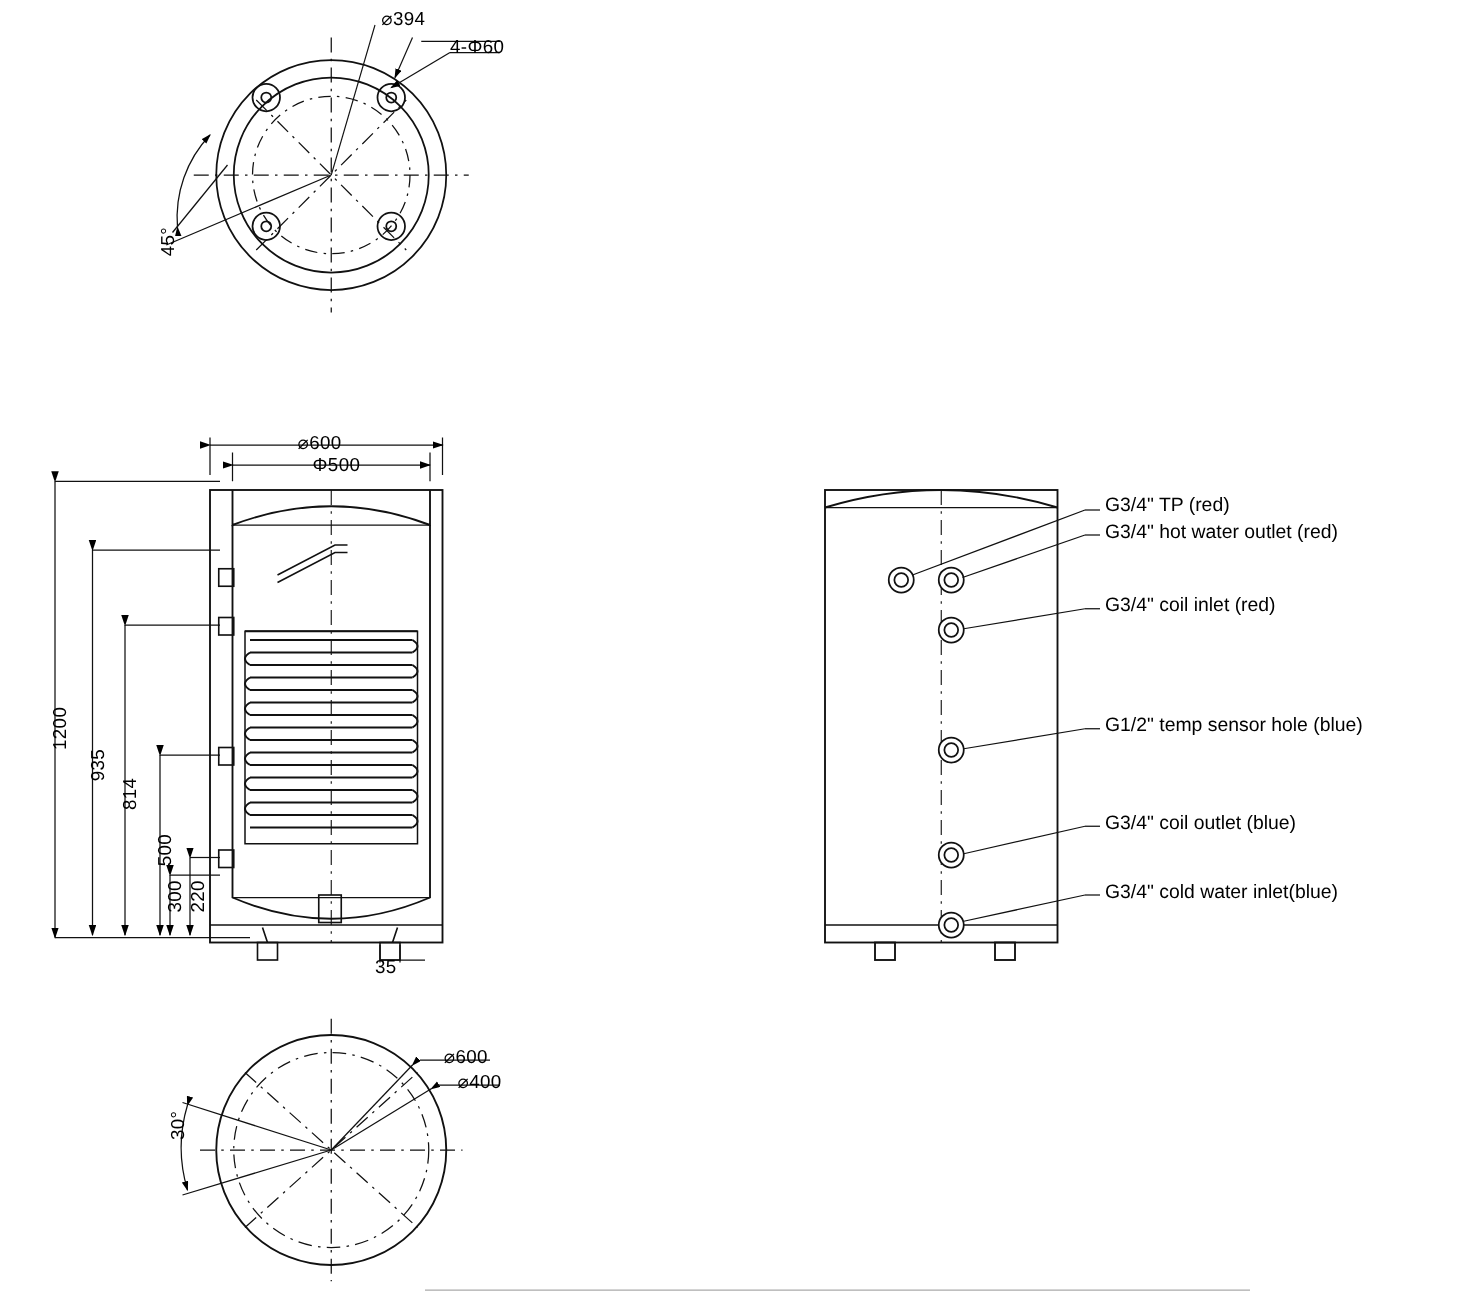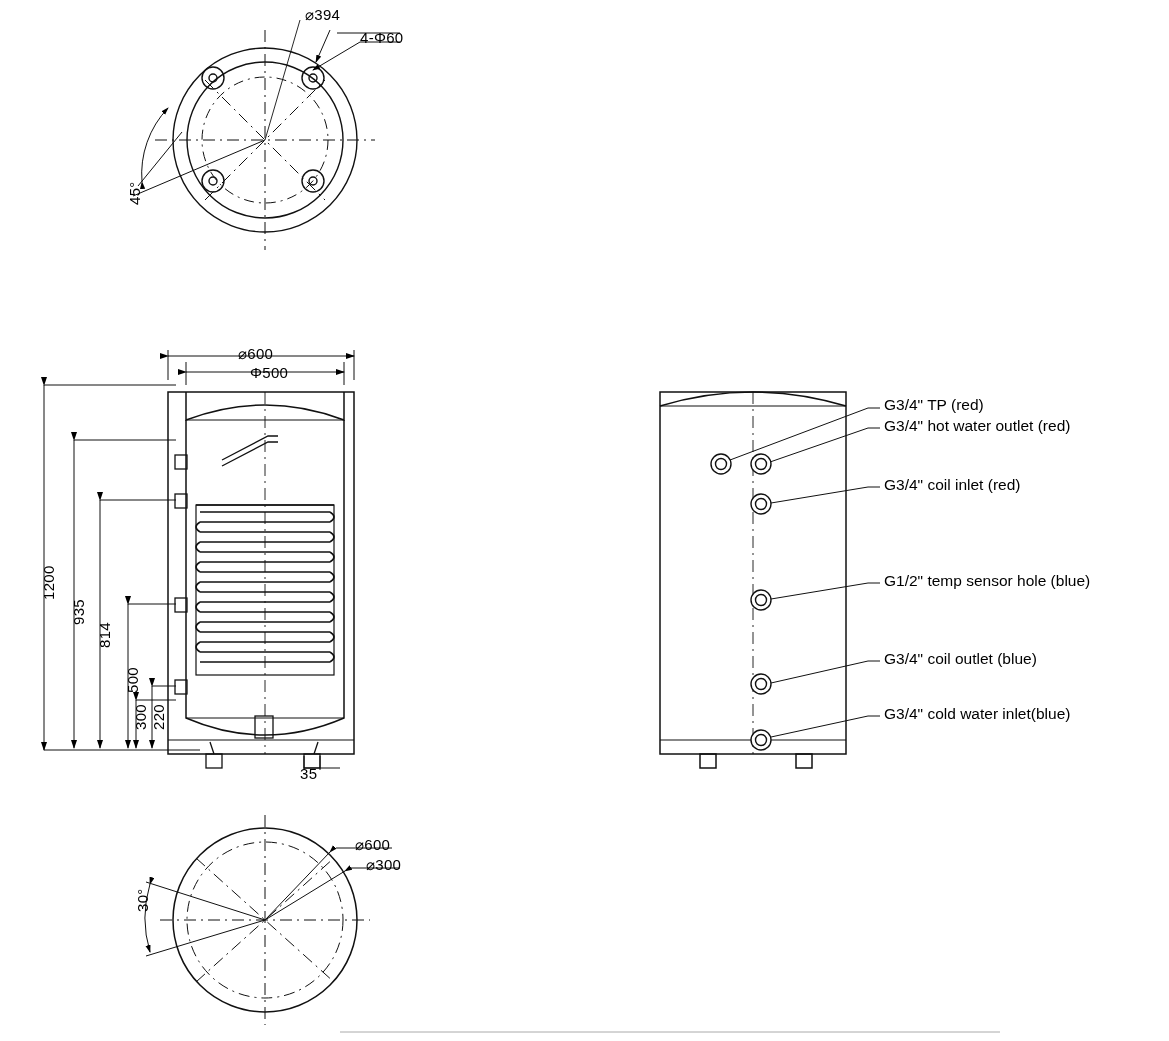--- a/index.html
+++ b/index.html
@@ -183,16 +183,16 @@
 <div class="lbl dim" style="left:300px;top:765px;">35</div>
 
 <div class="lbl callout" style="left:884px;top:396px;">G3/4"  TP (red)</div>
 <div class="lbl callout" style="left:884px;top:417px;">G3/4"  hot water outlet (red)</div>
 <div class="lbl callout" style="left:884px;top:476px;">G3/4"  coil inlet (red)</div>
 <div class="lbl callout" style="left:884px;top:572px;">G1/2"  temp sensor hole (blue)</div>
 <div class="lbl callout" style="left:884px;top:650px;">G3/4" coil outlet (blue)</div>
 <div class="lbl callout" style="left:884px;top:705px;">G3/4" cold water inlet(blue)</div>
 
 <div class="lbl dim" style="left:355px;top:836px;">⌀600</div>
-<div class="lbl dim" style="left:366px;top:856px;">⌀300</div>
+<div class="lbl dim" style="left:366px;top:856px;">⌀400</div>
 <div class="lbl dim rot90" style="left:134px;top:912px;">30°</div>
 
 </div>
 
 </body></html>

